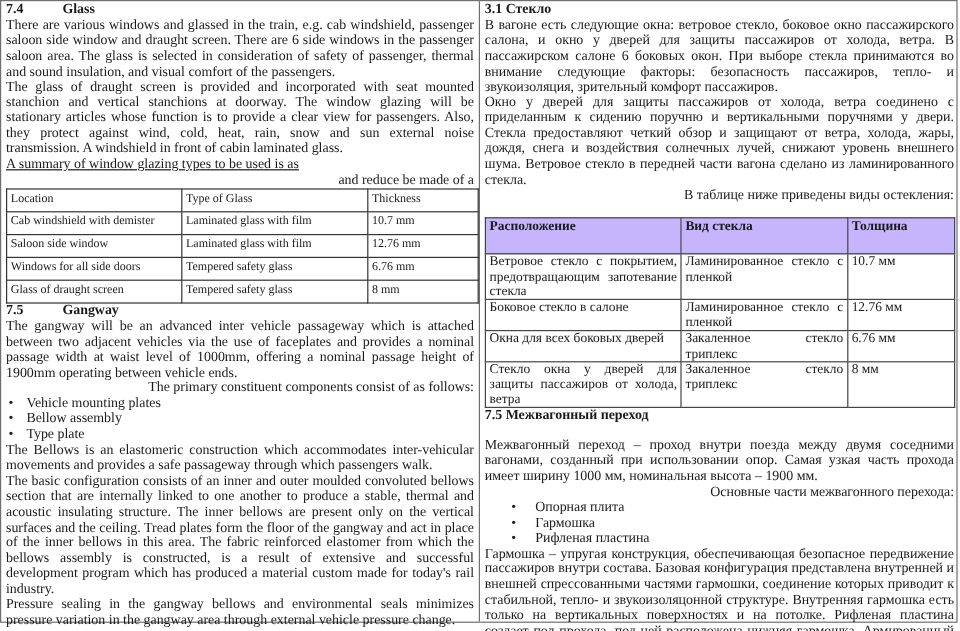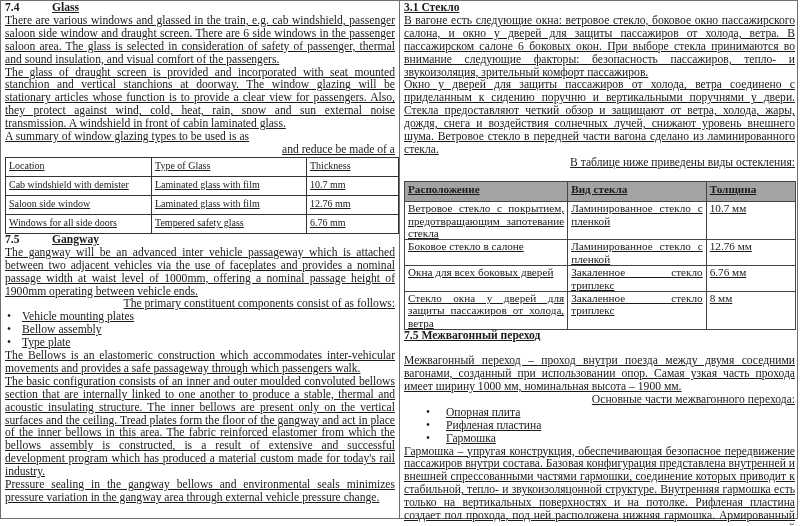--- a/index.html
+++ b/index.html
@@ -1,37 +1,37 @@
 <!DOCTYPE html>
 <html><head>
 <meta charset="utf-8">
 <style>
   html, body { margin: 0; padding: 0; background: #ffffff; }
   body { width: 800px; height: 526px; overflow: hidden; position: relative;
          font-family: "Liberation Serif", "DejaVu Serif", serif; color: #1a1a1a; }
   .page { position: absolute; left: 0; top: 0; width: 798px; height: 519px;
-          border: 1px solid #6f6f6f; box-sizing: border-box; display: flex; text-decoration: underline; }
+          border: 1px solid #6f6f6f; box-sizing: border-box; display: flex; }
   .col { box-sizing: border-box; padding: 1px 4px 0 4px; font-size: 11.6px; line-height: 12.9px; }
   .col-left { width: 399px; border-right: 1px solid #6f6f6f; }
   .col-right { width: 399px; padding-left: 4px; }
   .just { text-align: justify; margin: 0; }
   .heading { font-weight: bold; margin: 0; }
   .heading .num { display: inline-block; width: 47px; }
   .u { text-decoration: underline; margin: 0; }
   .plain { margin: 0; text-align: right; }
 
   table { border-collapse: collapse; width: 100%; }
   .tbl-en { margin: 0 0 0 0; width: 394px; }
   .tbl-en td { border: 1px solid #333; padding: 1px 3px 4px 3px; vertical-align: top; font-size: 10px; line-height: 13px; }
   .tbl-en td.c1 { width: 139px; }
   .tbl-en td.c2 { width: 148px; }
 
   .tbl-ru { margin-top: 11px; width: 392px; }
   .tbl-ru td { border: 1px solid #444; padding: 0 3px 0 3px; vertical-align: top; font-size: 11.2px; line-height: 12.4px; }
-  .tbl-ru tr.hdr td { background: #a3a3a3; font-weight: bold; padding-top: 1px; padding-bottom: 6px; }
+  .tbl-ru tr.hdr td { background: #c4b5fd; font-weight: bold; padding-top: 1px; padding-bottom: 16px; }
   .tbl-ru td.c1 { width: 152px; text-align: justify; }
   .tbl-ru td.c2 { width: 128px; text-align: justify; text-align-last: auto; }
   .tbl-ru td.c3 { width: 80px; }
 
   ul.bul-en { list-style: none; margin: 0; padding: 0; }
   ul.bul-en li { position: relative; padding-left: 17px; }
   ul.bul-en li::before { content: "\2022"; position: absolute; left: 2px; }
   ul.bul-ru { list-style: none; margin: 0; padding: 0; }
   ul.bul-ru li { position: relative; padding-left: 42px; }
   ul.bul-ru li::before { content: "\2022"; position: absolute; left: 22px; }
@@ -63,20 +63,25 @@
       </tr>
       <tr>
         <td>Saloon side window</td>
         <td>Laminated glass with film</td>
         <td>12.76 mm</td>
       </tr>
       <tr>
         <td>Windows for all side doors</td>
         <td>Tempered safety glass</td>
         <td>6.76 mm</td>
+      </tr>
+      <tr>
+        <td>Glass of draught screen</td>
+        <td>Tempered safety glass</td>
+        <td>8 mm</td>
       </tr>
     </tbody>
       </table>
 
     <p class="heading"><span class="num">7.5</span><span>Gangway</span></p>
     <p class="just">The gangway will be an advanced inter vehicle passageway which is attached between two adjacent vehicles via the use of faceplates and provides a nominal passage width at waist level of 1000mm, offering a nominal passage height of 1900mm operating between vehicle ends.</p>
     <p class="plain">The primary constituent components consist of as follows:</p>
     <ul class="bul-en">
       <li>Vehicle mounting plates</li>
       <li>Bellow assembly</li>
@@ -122,18 +127,18 @@
       </tr>
     </tbody>
       </table>
 
     <p class="heading">7.5 Межвагонный переход</p>
     <div class="gap"></div>
     <p class="just">Межвагонный переход – проход внутри поезда между двумя соседними вагонами, созданный при использовании опор. Самая узкая часть прохода имеет ширину 1000 мм, номинальная высота – 1900 мм.</p>
     <p class="plain">Основные части межвагонного перехода:</p>
     <ul class="bul-ru">
       <li>Опорная плита</li>
+      <li>Гармошка</li>
       <li>Рифленая пластина</li>
-      <li>Гармошка</li>
     </ul>
     <p class="just">Гармошка – упругая конструкция, обеспечивающая безопасное передвижение пассажиров внутри состава. Базовая конфигурация представлена внутренней и внешней спрессованными частями гармошки, соединение которых приводит к стабильной, тепло- и звукоизоляцонной структуре. Внутренняя гармошка есть только на вертикальных поверхностях и на потолке. Рифленая пластина создает пол прохода, под ней расположена нижняя гармошка. Армированный эластомер, из которого сделана вся гармошка, - результат успешной программы развития для ж/д индустрии.</p>
   </div>
 </div>
 
 </body></html>

